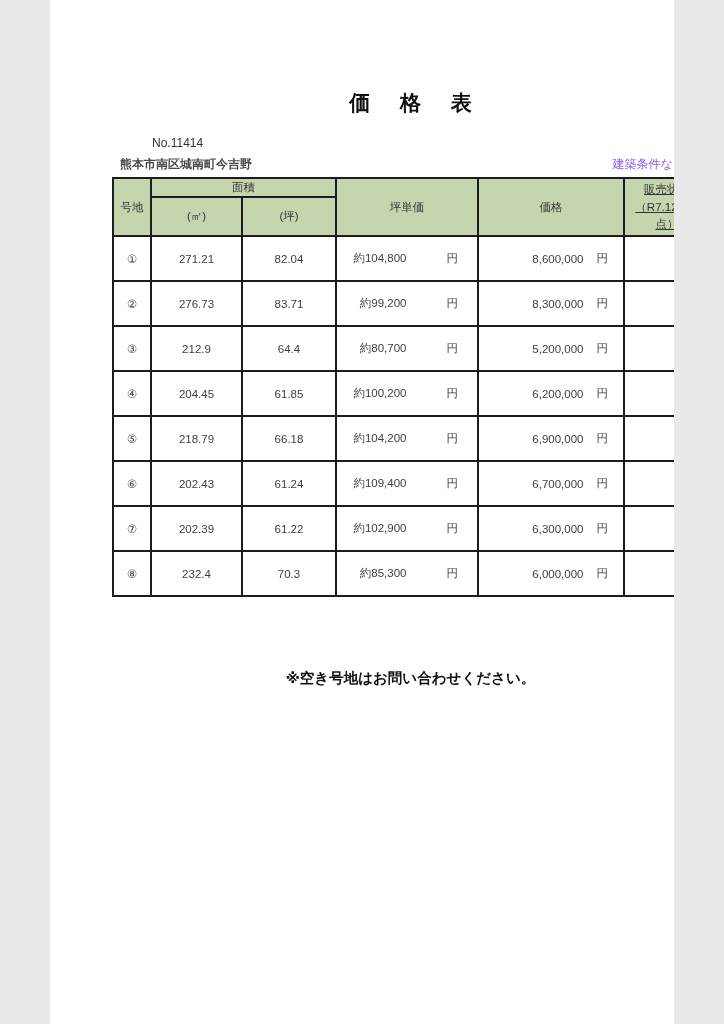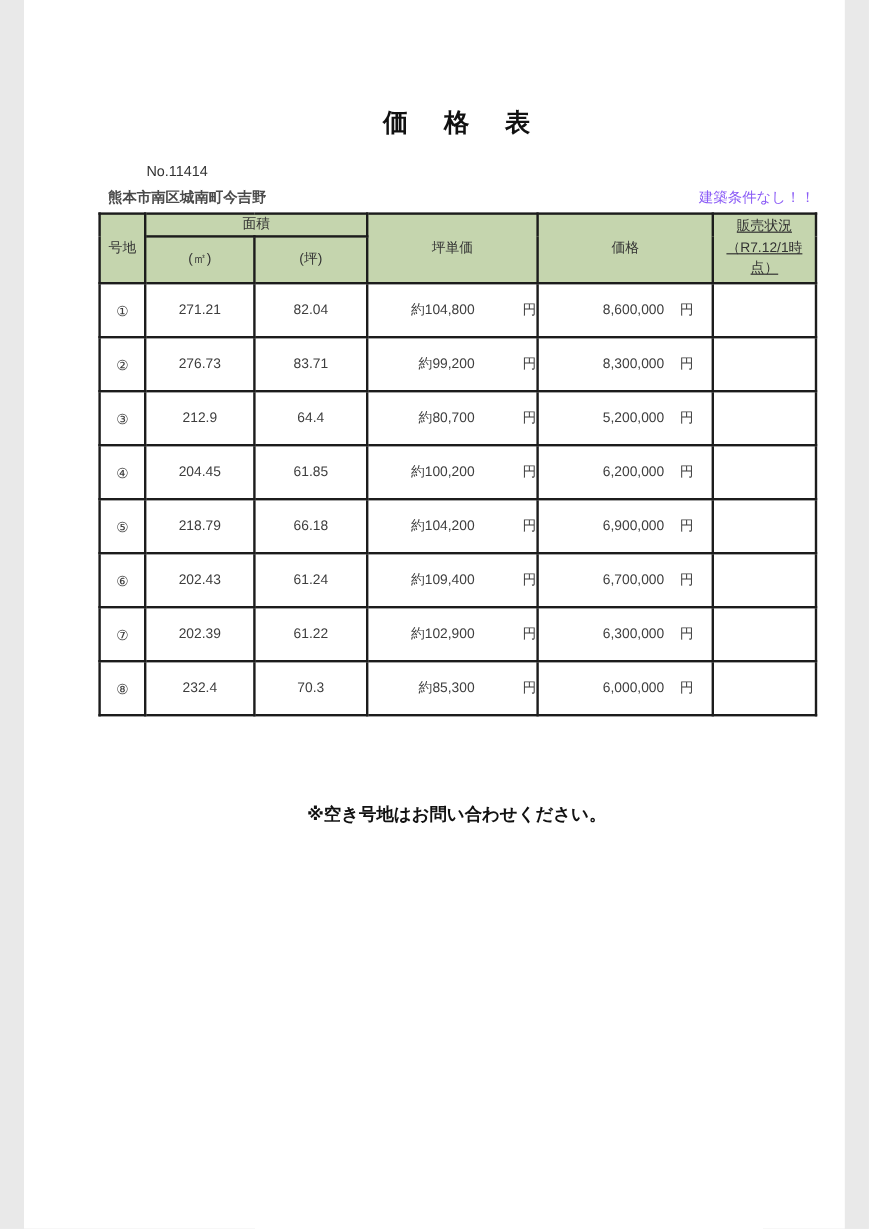--- a/index.html
+++ b/index.html
@@ -4,21 +4,21 @@
 <style>
   :root{
     --header-bg:#c5d5ae;
     --border:#1c1c1c;
     --text:#3d3d3d;
     --ink:#111111;
   }
   *{box-sizing:border-box;margin:0;padding:0;}
   html,body{background:#e9e9e9;}
   .page{
-    width:684px;height:1024px;background:#ffffff;margin:0 auto;
+    width:624px;height:1024px;background:#ffffff;margin:0 auto;
     font-family:"Liberation Sans","DejaVu Sans",sans-serif;
     color:var(--ink);overflow:hidden;position:relative;
   }
   .content{margin-left:62px;width:597px;}
   .title{
     margin-top:92px;text-align:center;font-size:21px;font-weight:bold;
     letter-spacing:12px;text-indent:12px;line-height:22px;color:var(--ink);
   }
   .subhead{display:flex;justify-content:space-between;align-items:flex-end;margin-top:22px;}
   .project-name{font-size:13.5px;font-weight:bold;color:var(--ink);padding-left:8px;}
@@ -40,21 +40,21 @@
   .hrow1 th{height:18px;margin-left:16px;}
   .hrow2 th{height:39px;}
   .status-head{padding:2px 4px;text-decoration:underline;}
   .status-head .l1{display:block;}
   .price-table tbody td{
     height:45px;font-size:11.5px;color:var(--text);
     text-align:center;vertical-align:middle;background:#fff;
   }
   .lot-cell{font-size:13px;}
   .money{display:flex;justify-content:flex-end;align-items:center;gap:13px;}
-  .money.unitprice{gap:40px;}
+  .money.unitprice{padding-right:19px;gap:40px;}
   .money.price{padding-right:15px;}
   .footnote{
     margin-top:72px;text-align:center;font-size:14.5px;font-weight:bold;color:var(--ink);
   }
 </style>
 </head>
 <body>
 
 <div class="page">
   <div class="content">

